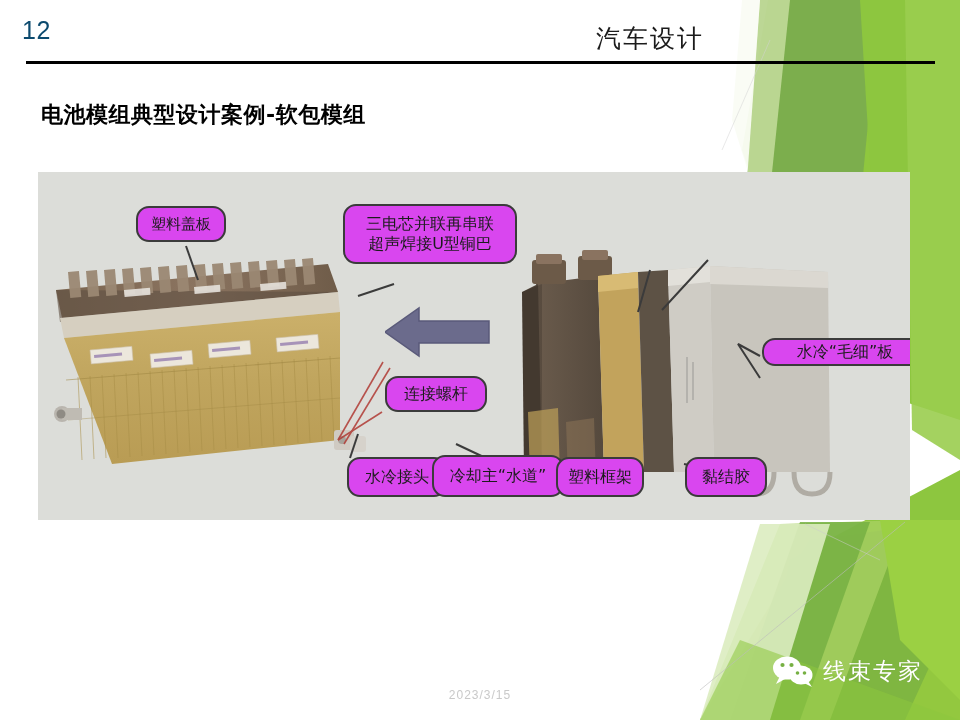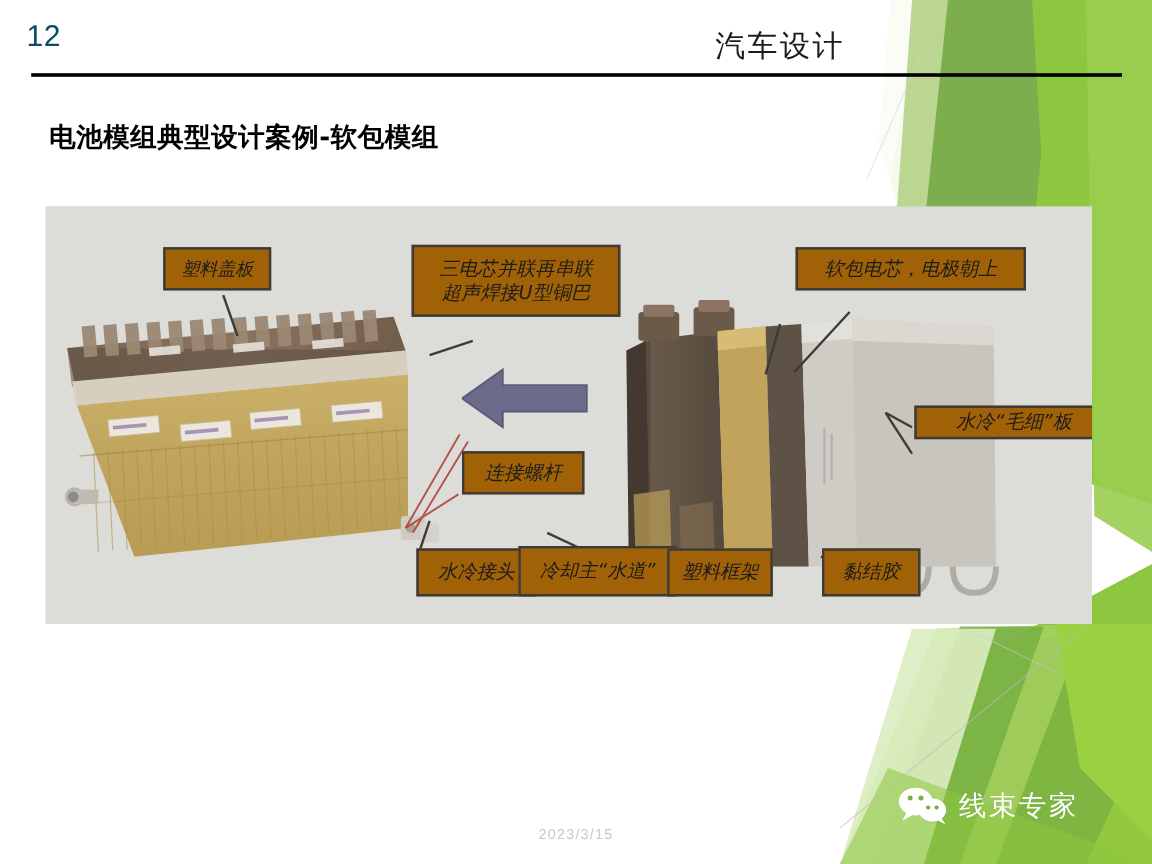--- a/index.html
+++ b/index.html
@@ -74,50 +74,49 @@
     top: 172px;
     width: 872px;
     height: 348px;
     background: #d7d9d4;
     overflow: hidden;
   }
   #figure-canvas { position: absolute; left: 0; top: 0; }
 
   .callout {
     position: absolute;
-    background: #a16207;
+    background: #d946ef;
     border: 2px solid #3b3b3b;
-    border-radius: 0;
+    border-radius: 13px;
     color: #1c1c1c;
     font-family: "DejaVu Sans", "Liberation Sans", sans-serif;
     display: flex;
     align-items: center;
     justify-content: center;
     text-align: center;
     line-height: 1.25;
     box-sizing: border-box;
     padding: 2px 6px;
-    font-style: italic;
   }
 
   
   #footer-date {
     position: absolute;
     left: 0;
     top: 688px;
     width: 960px;
     text-align: center;
     font-size: 12px;
     color: #c9c9c9;
     font-family: "Liberation Sans", sans-serif;
     letter-spacing: 1px;
   }
   #wechat-badge {
     position: absolute;
-    left: 748px;
+    left: 772px;
     top: 655px;
     display: flex;
     align-items: center;
     gap: 9px;
   }
   #wechat-badge .wx-text {
     color: #ffffff;
     font-size: 23px;
     font-family: "DejaVu Sans", "Liberation Sans", sans-serif;
     letter-spacing: 2px;
@@ -323,21 +322,20 @@
 
         <path d="M646,292 L684,300"></path>
       </g>
     </svg>
 
     <div class="callout" style="left:98px; top:34px; width:90px; height:36px; font-size:15px;">塑料盖板</div>
 
     <div class="callout" style="left:305px; top:32px; width:174px; height:60px; font-size:16px; white-space:pre-line;">三电芯并联再串联
 超声焊接U型铜巴</div>
 
-    <div class="callout" style="left:625px; top:34px; width:192px; height:36px; font-size:16px;">软包电芯，电极朝上</div>
 
     <div class="callout" style="left:347px; top:204px; width:102px; height:36px; font-size:16px;">连接螺杆</div>
 
     <div class="callout" style="left:724px; top:166px; width:166px; height:28px; font-size:16px;">水冷“毛细”板</div>
 
     <div class="callout" style="left:265px; top:285px; width:100px; height:40px; font-size:16px;margin-left:44px;">水冷接头</div>
 
     <div class="callout" style="left:394px; top:283px; width:132px; height:42px; font-size:16px;">冷却主“水道”</div>
 
     <div class="callout" style="left:518px; top:285px; width:88px; height:40px; font-size:16px;">塑料框架</div>

